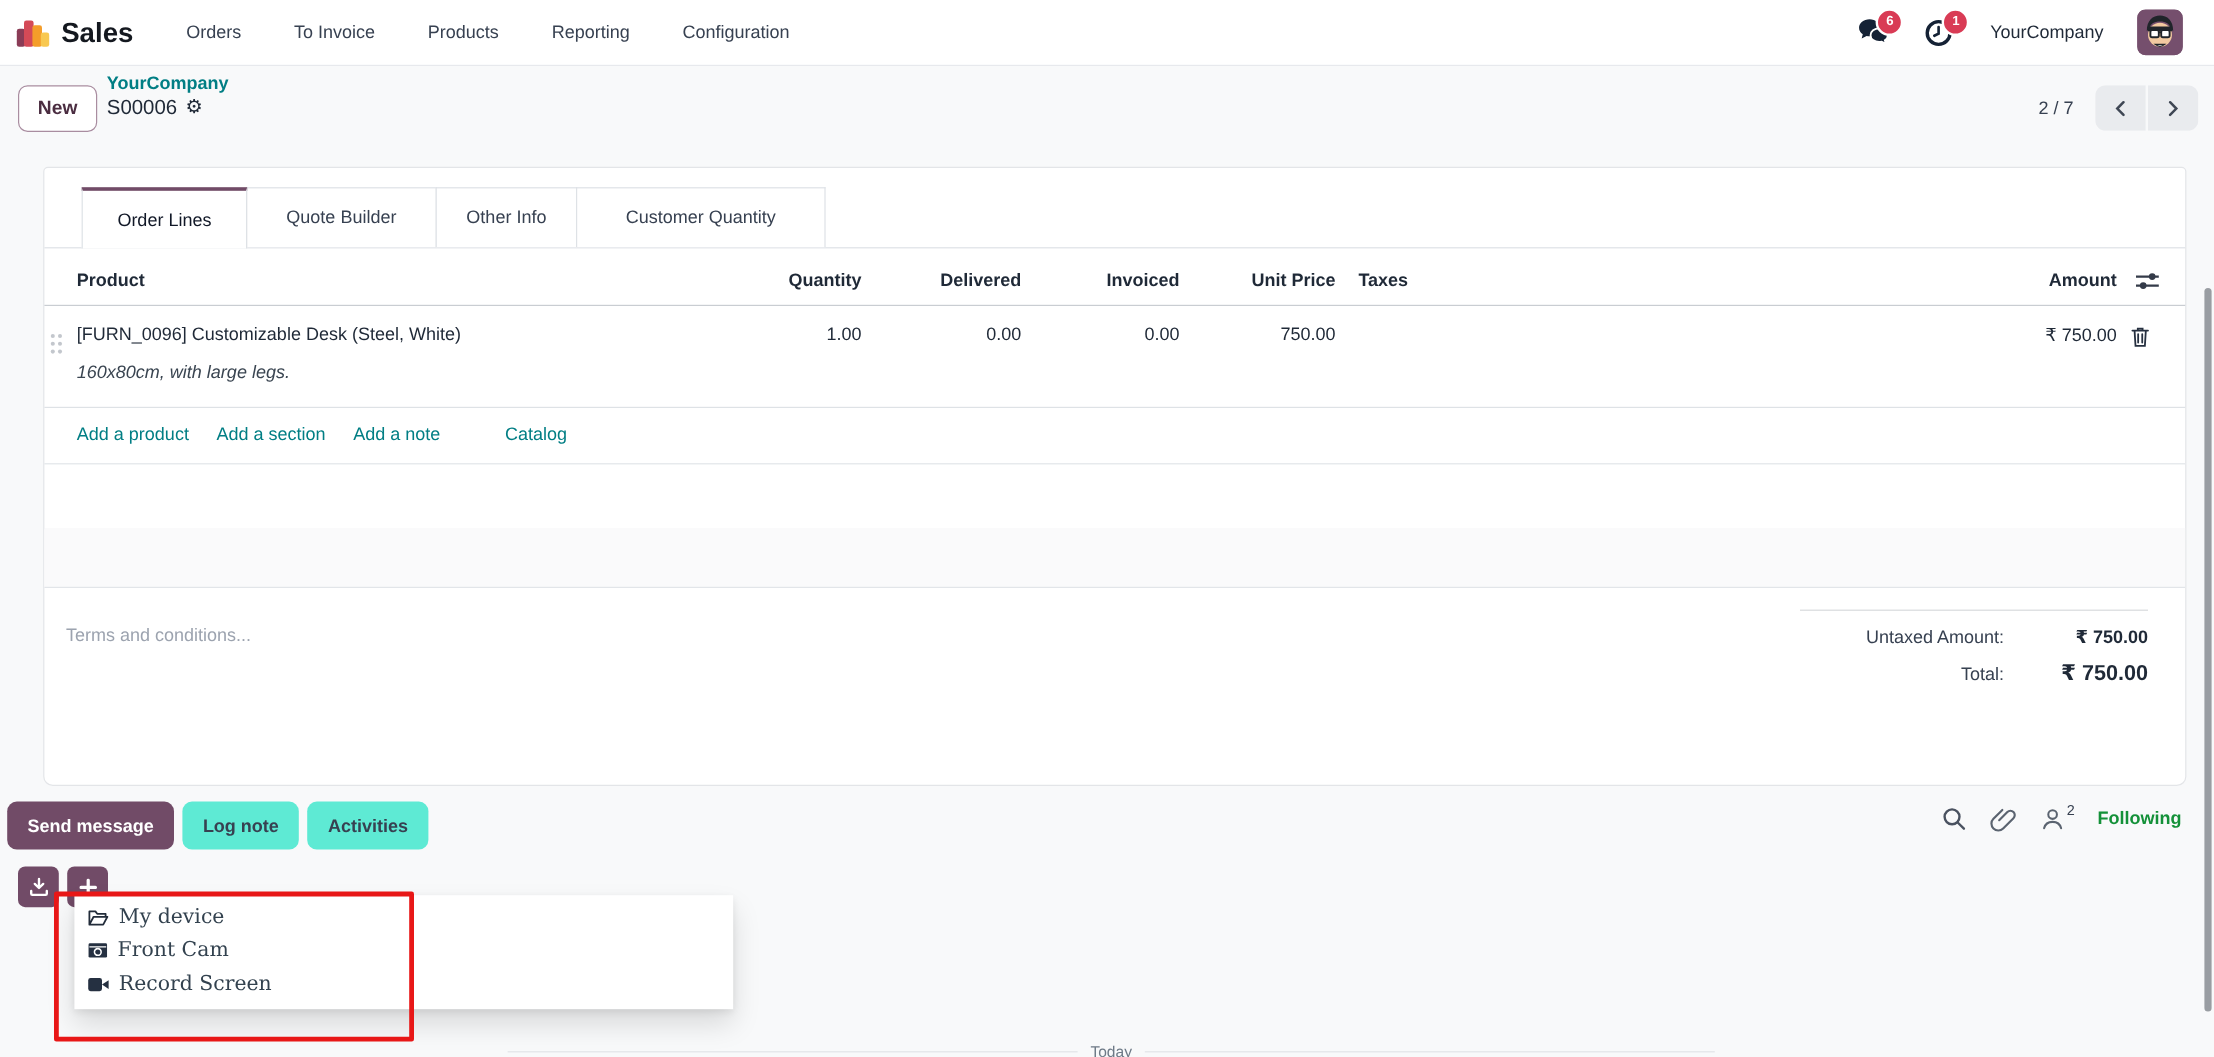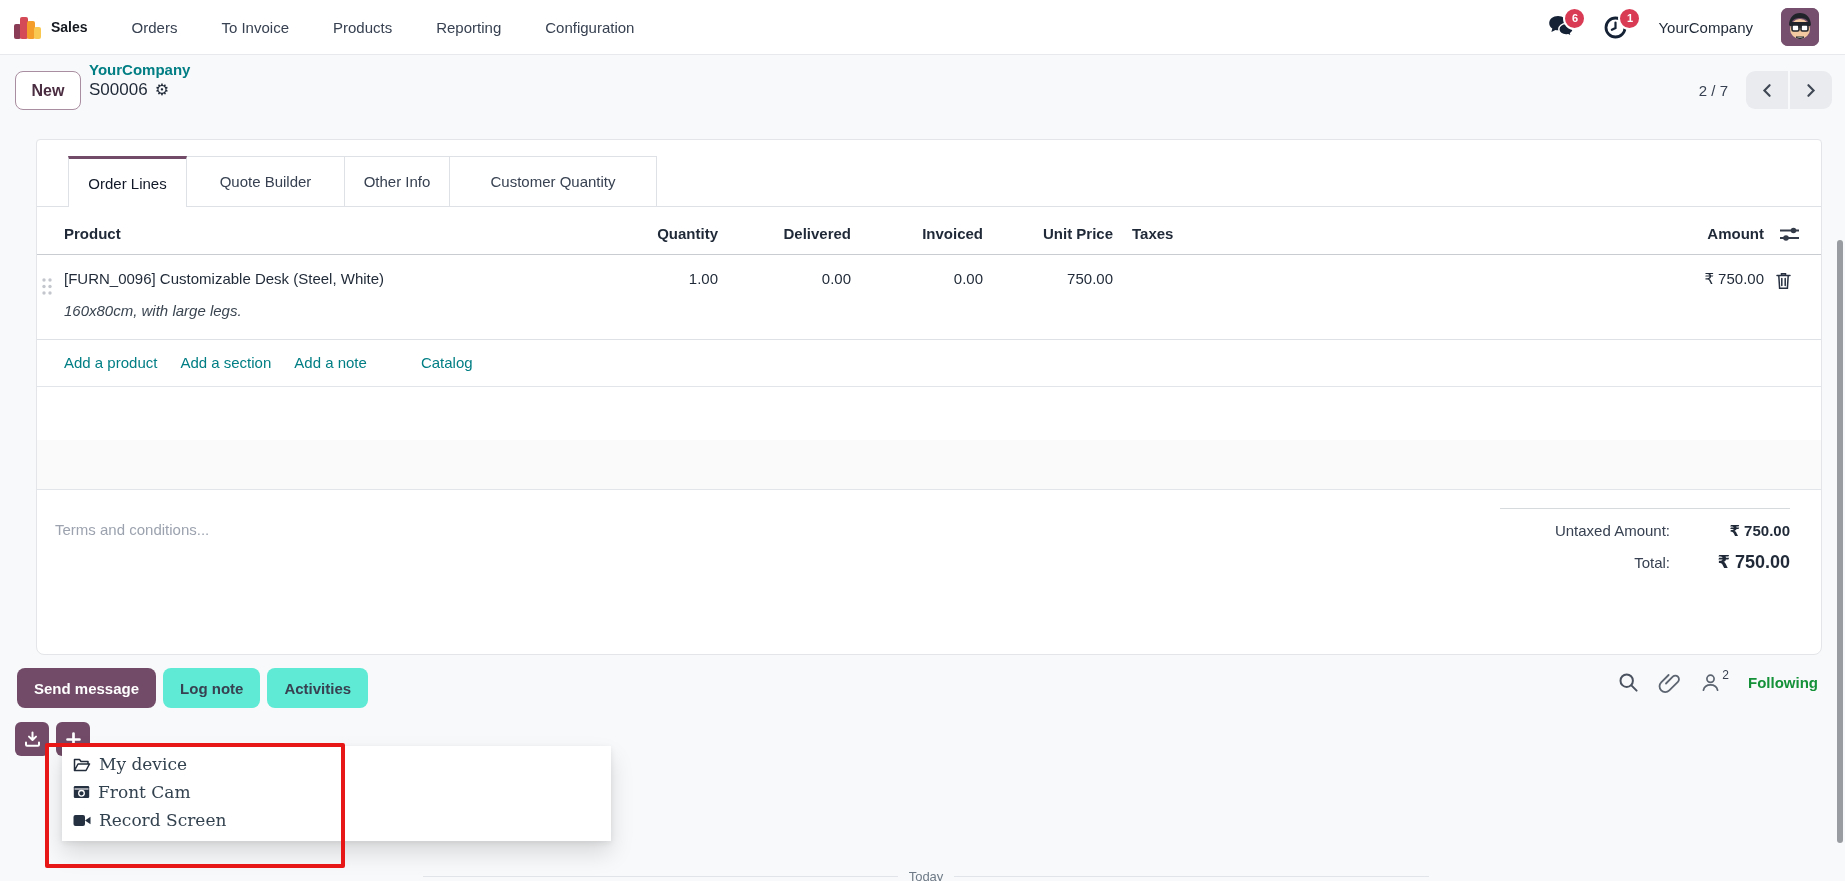--- a/index.html
+++ b/index.html
@@ -9,21 +9,21 @@
   
   .navbar{position:absolute;top:0;left:0;width:1845px;height:55px;background:#fff;
           border-bottom:1px solid #e7e9ed;display:flex;align-items:center;
           padding:0 26px 0 14px;box-sizing:border-box;}
   .logo{position:relative;width:27px;height:27px;margin-right:10px;}
   .logo i{position:absolute;bottom:2px;border-radius:2px;}
   .logo .b1{left:0;width:7px;height:15px;background:#8a3c56;}
   .logo .b2{left:6px;width:8px;height:22px;background:#d44a57;}
   .logo .b3{left:13px;width:8px;height:18px;background:#f49d2a;}
   .logo .b4{left:20px;width:7px;height:12px;background:#f8c850;}
-  .app-name{font-size:14px;font-weight:700;color:#14181f;margin-right:44px;}
+  .app-name{font-size:23px;font-weight:700;color:#14181f;margin-right:44px;}
   .menu{display:flex;gap:44px;font-size:15px;color:#374151;}
   .menu span{cursor:pointer;}
   .nav-right{margin-left:auto;display:flex;align-items:center;gap:28px;}
   .ibw{position:relative;width:27px;height:25px;cursor:pointer;}
   .badge{position:absolute;top:-8px;right:-11px;min-width:15px;height:15px;padding:2px;
          background:#d93b55;color:#fff;border-radius:50%;font-size:11px;font-weight:700;
          display:flex;align-items:center;justify-content:center;border:2px solid #fff;}
   .company{font-size:15px;color:#1f2937;}
   .avatar{width:38px;height:38px;border-radius:7px;overflow:hidden;background:#754f6d;cursor:pointer;}
 
@@ -43,21 +43,21 @@
   
   .sheet{position:absolute;left:36px;top:139px;width:1786px;height:516px;background:#fff;
          border:1px solid #e3e5e8;border-radius:4px 4px 8px 8px;box-sizing:border-box;}
   .tabs{position:absolute;left:0;right:0;top:16px;height:50px;border-bottom:1px solid #dee2e6;
         display:flex;padding-left:31px;}
   .tab{box-sizing:border-box;height:50px;display:flex;align-items:center;justify-content:center;
        font-size:15px;color:#374151;border:1px solid #dee2e6;border-bottom:none;cursor:pointer;
        background:#fff;}
   .tab + .tab{margin-left:-1px;}
   .tab.active{height:51px;border-top:3px solid #714B67;color:#111827;z-index:2;position:relative;}
-  .t1{width:119px;}.t2{width:159px;}.t3{width:106px;}.t4{width:208px;}
+  .t1{width:138px;}.t2{width:159px;}.t3{width:118px;}.t4{width:208px;}
 
   .thead{position:absolute;left:0;right:0;top:76px;height:38px;border-bottom:1px solid #c9cdd2;
          font-size:15px;font-weight:700;color:#1f2937;}
   .thead div{position:absolute;top:9px;}
   .c-prod{left:27px;}  .c-qty{right:1103px;} .c-del{right:970px;} .c-inv{right:838px;}
   .c-up{right:708px;}  .c-tax{left:1095px;}  .c-amt{right:57px;}
   .c-opt{right:20px;top:10px !important;cursor:pointer;}
 
   .trow{position:absolute;left:0;right:0;top:114px;height:85px;border-bottom:1px solid #dee2e6;
         font-size:15px;color:#1f2937;}
@@ -77,21 +77,21 @@
           border-bottom:1px solid #e2e5e9;}
   .terms{position:absolute;left:18px;top:381px;font-size:15px;color:#9ca3af;cursor:text;}
 
   .totals{position:absolute;right:31px;top:368px;width:290px;border-top:1px solid #d7dadd;padding-top:13px;}
   .trw{display:flex;justify-content:flex-end;align-items:baseline;margin-bottom:11px;}
   .tlabel{font-size:15px;color:#374151;}
   .tvalue{width:120px;text-align:right;font-weight:700;color:#1f2937;font-size:15px;}
   .tvalue.big{font-size:18px;}
 
   
-  .chat-buttons{position:absolute;left:17px;top:668px;display:flex;gap:7px;align-items:flex-end;}
+  .chat-buttons{position:absolute;left:6px;top:668px;display:flex;gap:7px;align-items:flex-end;}
   .btn{height:40px;padding:0 17px;border-radius:8px;font-size:15px;font-weight:600;border:none;
        display:flex;align-items:center;cursor:pointer;font-family:inherit;}
   .btn-primary{background:#714B67;color:#fff;}
   .btn-light{background:#5eead4;color:#374151;}
   .chat-tools{position:absolute;top:671px;right:27px;display:flex;align-items:center;gap:19px;}
   .tool{cursor:pointer;display:flex;align-items:flex-start;}
   .sup{font-size:12px;color:#374151;margin-left:1px;position:relative;top:-4px;}
   .following{color:#149139;font-weight:700;font-size:15px;cursor:pointer;}
   .attach-btns{position:absolute;left:15px;top:722px;display:flex;gap:7px;}
   .icon-btn{width:34px;height:34px;background:#714B67;border-radius:6px;border:none;cursor:pointer;

